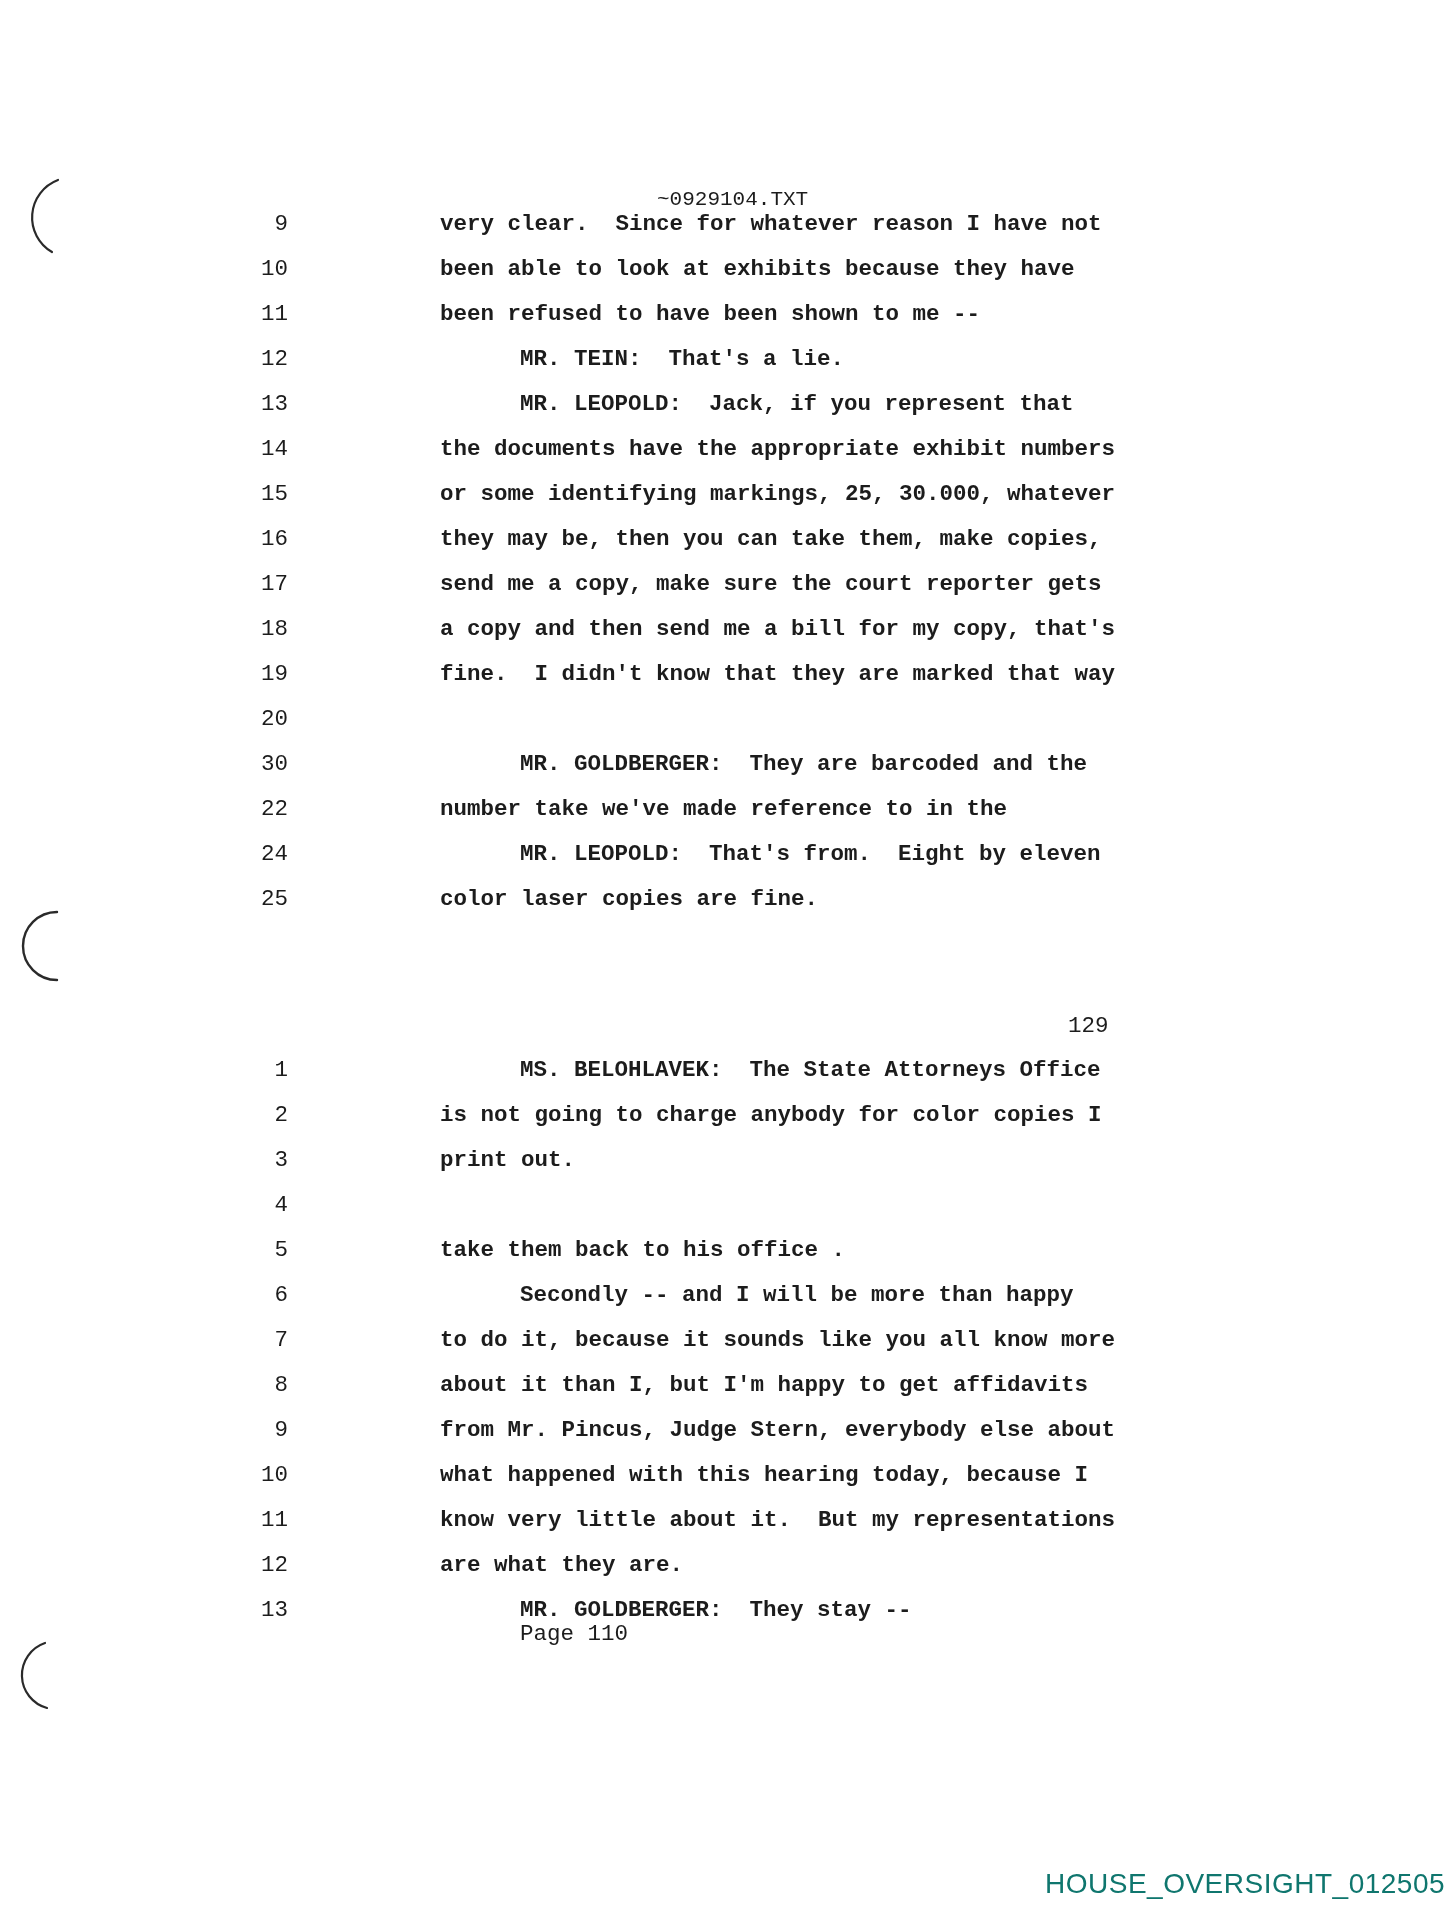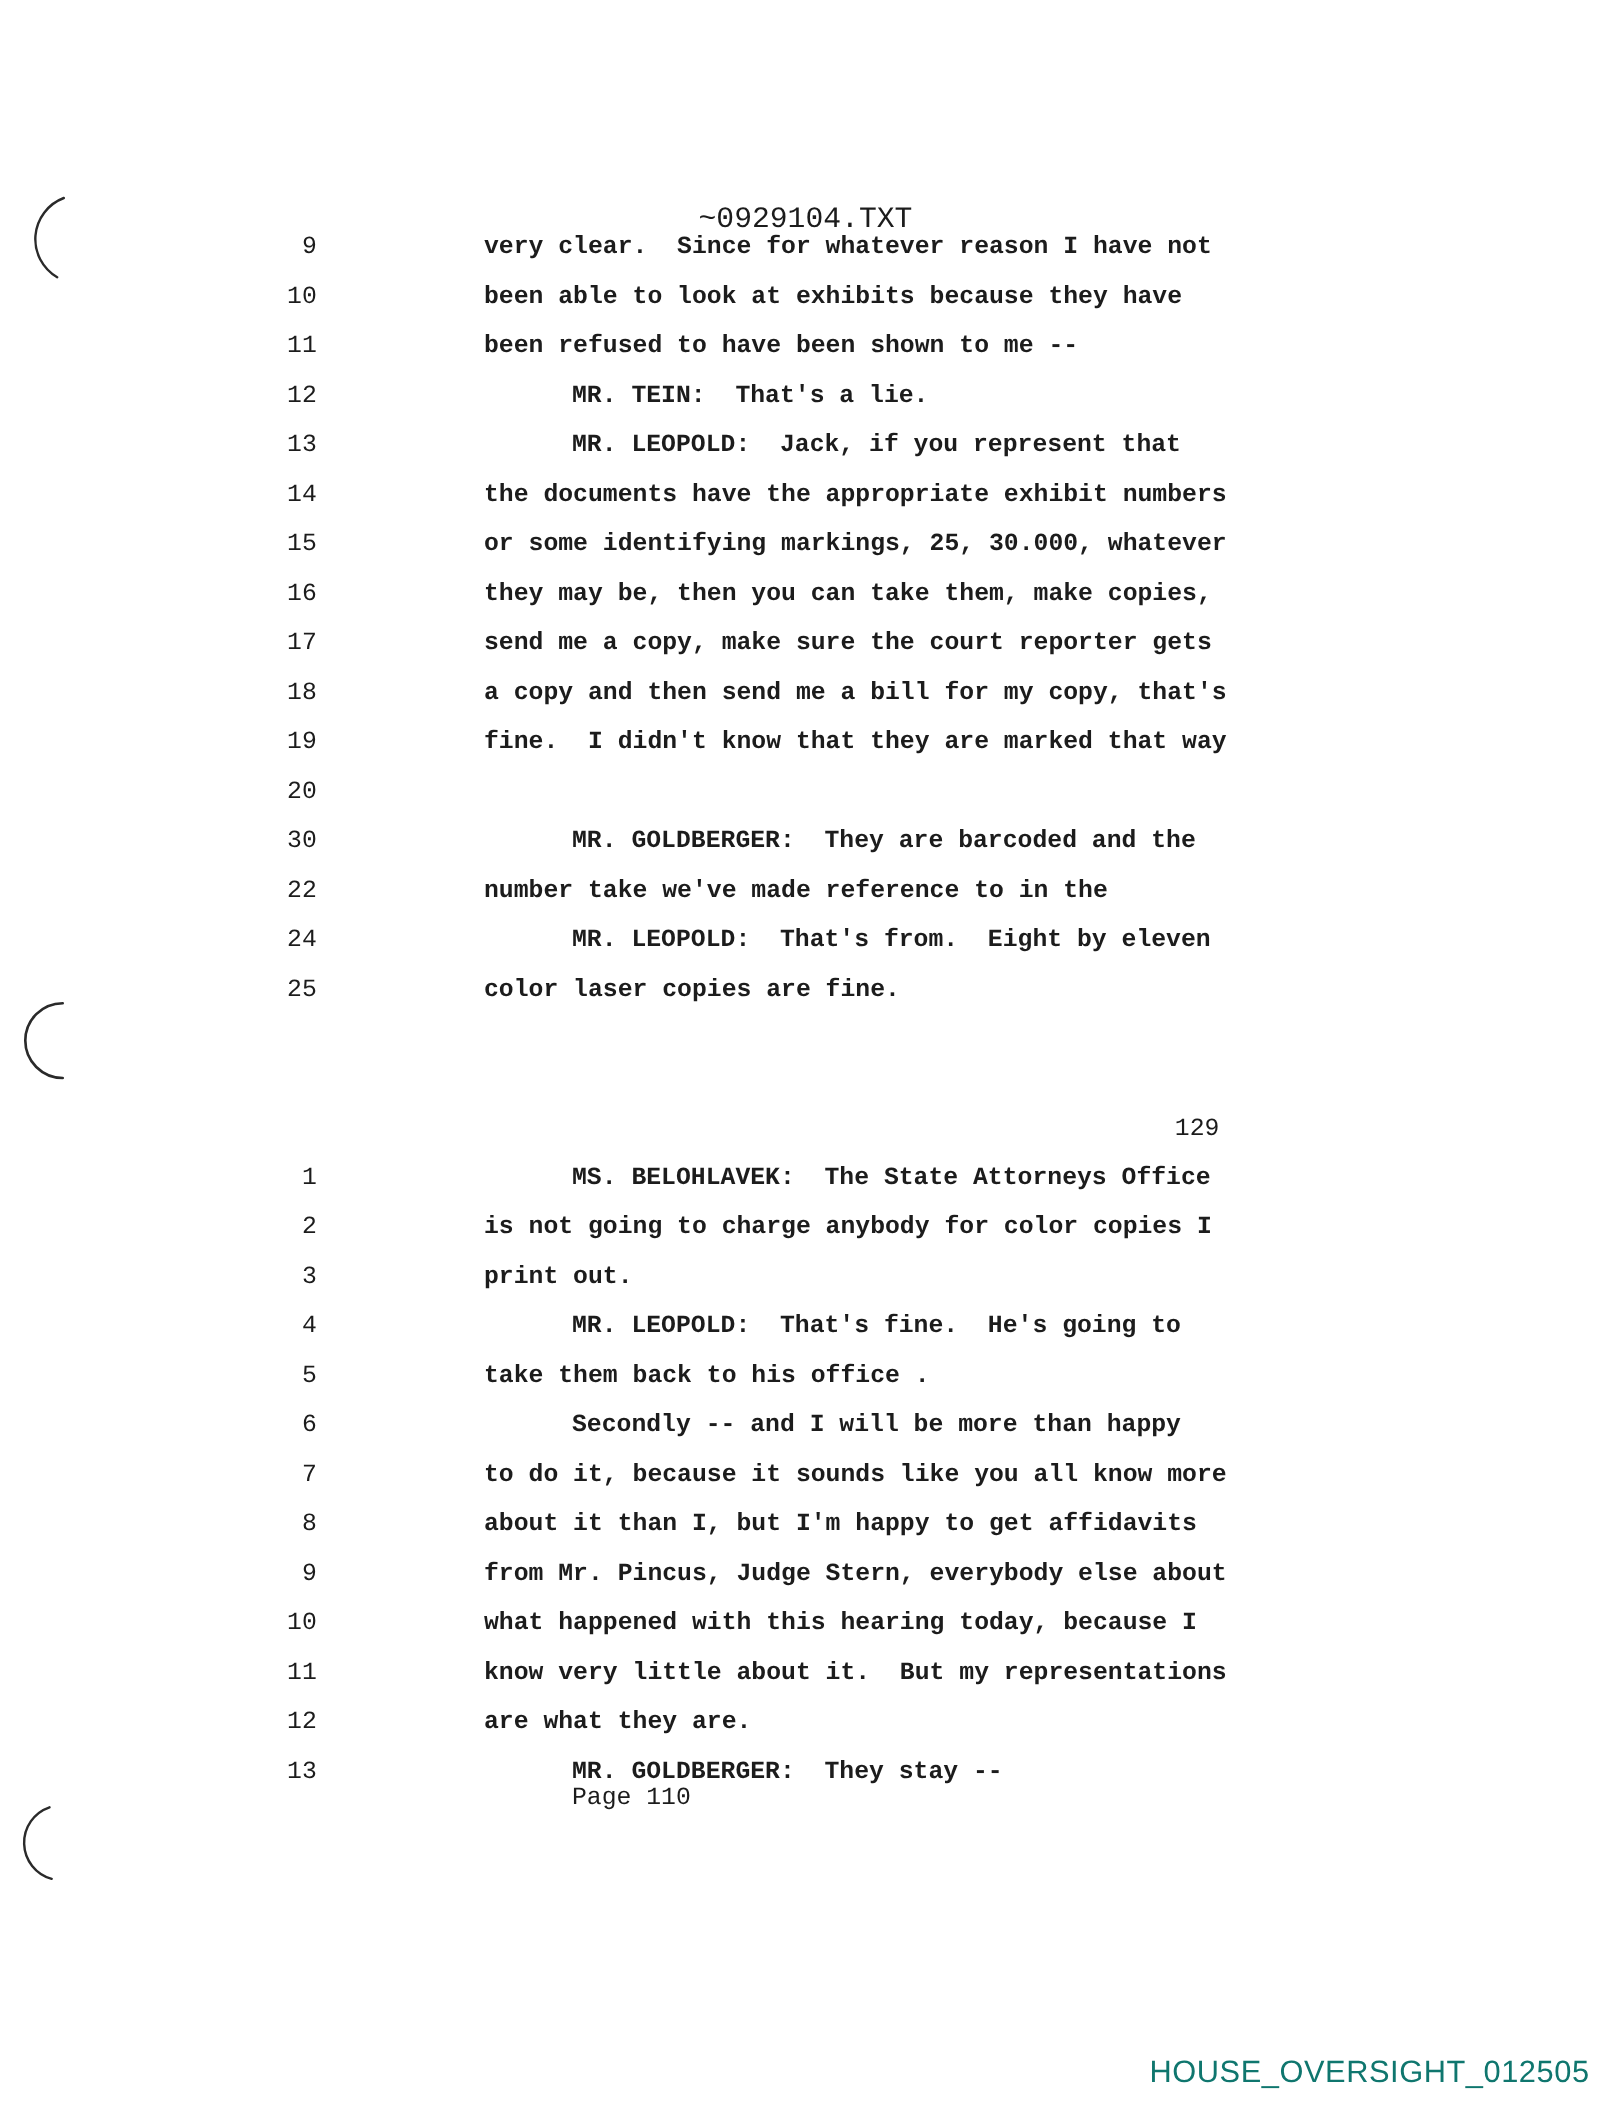--- a/index.html
+++ b/index.html
@@ -6,22 +6,22 @@
   .page{
     position:relative;
     width:1453px;height:1920px;
     background:#ffffff;
     overflow:hidden;
     font-family:"Liberation Mono","DejaVu Sans Mono",monospace;
     color:#1c1c1c;
   }
   .punches{position:absolute;left:0;top:0;pointer-events:none;}
   .filename{
-    position:absolute;left:635px;top:188px;
-    font-size:27px;line-height:24px;white-space:pre;
+    position:absolute;left:657px;top:188px;
+    font-size:21px;line-height:24px;white-space:pre;
   }
   .block{position:absolute;left:0;width:1453px;}
   .block1{top:202px;}
   .block2{top:1048px;}
   .line{position:relative;height:45px;line-height:45px;font-size:22.5px;}
   .num{position:absolute;left:180px;width:108px;text-align:right;white-space:pre;}
   .txt{position:absolute;left:440px;white-space:pre;font-weight:bold;}
   .txt.ind{left:520px;}
   .pageno{
     position:absolute;left:1068px;top:1004px;height:45px;line-height:45px;
@@ -126,21 +126,20 @@
       <div class="line">
         <span class="num">2</span>
         <span class="txt">is not going to charge anybody for color copies I</span>
       </div>
       <div class="line">
         <span class="num">3</span>
         <span class="txt">print out.</span>
       </div>
       <div class="line">
         <span class="num">4</span>
-        <span class="txt ind">MR. LEOPOLD:  That's fine.  He's going to</span>
       </div>
       <div class="line">
         <span class="num">5</span>
         <span class="txt">take them back to his office .</span>
       </div>
       <div class="line">
         <span class="num">6</span>
         <span class="txt ind">Secondly -- and I will be more than happy</span>
       </div>
       <div class="line">

